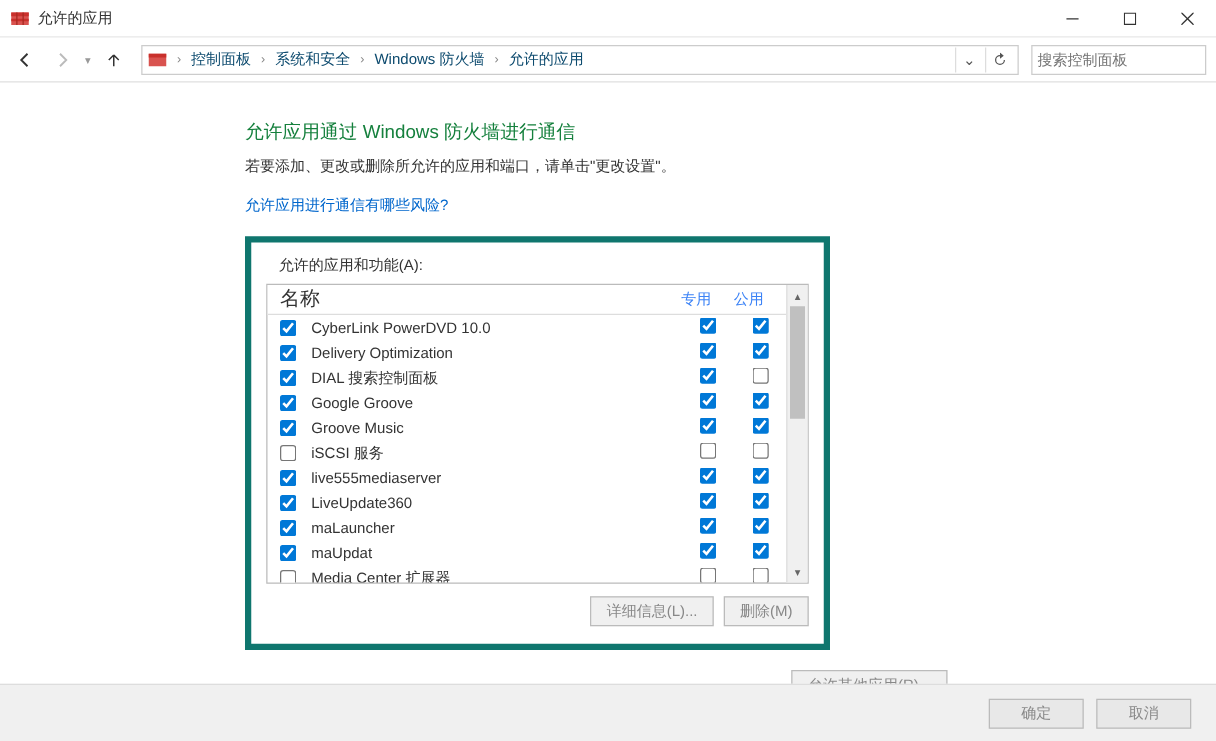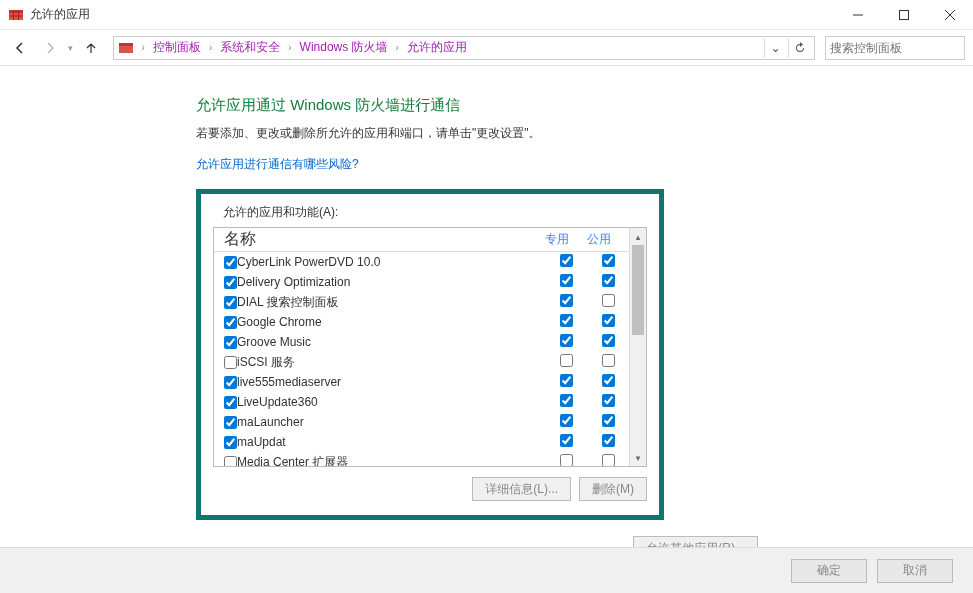--- a/index.html
+++ b/index.html
@@ -9,21 +9,21 @@
     .titlebar-title { font-size: 12px; color: #333; }
     .window-controls { position: absolute; right: 0; top: 0; display: flex; }
     .window-btn { width: 46px; height: 30px; display: flex; justify-content: center; align-items: center; cursor: pointer; }
     .toolbar { height: 36px; display: flex; align-items: center; padding: 0 8px; border-bottom: 1px solid #e0e0e0; gap: 6px; }
     .nav-btn { width: 24px; height: 24px; display: flex; justify-content: center; align-items: center; color: #333; cursor: pointer; }
     .nav-btn.disabled { color: #bbb; cursor: default; }
     .dropdown-arrow { color: #999; font-size: 9px; cursor: pointer; }
     .breadcrumb-bar { flex: 1; height: 24px; border: 1px solid #ccc; display: flex; align-items: center; padding: 0 4px; margin: 0 4px; background: #fff; }
     .breadcrumb-icon { width: 16px; height: 16px; display: inline-flex; justify-content: center; align-items: center; margin-right: 4px; }
     .breadcrumb-sep { color: #888; margin: 0 4px; font-size: 10px; }
-    .breadcrumb-item { color: #a21caf; cursor: pointer; padding: 2px 4px; }
+    .breadcrumb-item { color: #0c4a6e; cursor: pointer; padding: 2px 4px; }
     .bc-end { margin-left: auto; display: flex; gap: 2px; align-items: center; }
     .bc-end-btn { width: 22px; height: 20px; display: flex; justify-content: center; align-items: center; border-left: 1px solid #ddd; cursor: pointer; color: #555; }
     .search-box { width: 140px; height: 24px; border: 1px solid #ccc; display: flex; align-items: center; padding: 0 4px; background: #fff; }
     .search-box input { border: none; outline: none; flex: 1; font-size: 12px; color: #888; background: transparent; }
     .content { padding: 30px 0 0 196px; }
     .heading { color: #15803d; font-size: 15px; margin-bottom: 10px; font-weight: normal; }
     .subtext { color: #333; font-size: 12px; margin-bottom: 14px; }
     .link-row { display: flex; justify-content: space-between; align-items: center; width: 618px; margin-bottom: 16px; }
     .link { color: #0066cc; font-size: 12px; cursor: pointer; }
     .highlight-circle { border: 3px solid #c00; border-radius: 10px; padding: 3px 10px 3px 6px; display: inline-block; }
@@ -31,21 +31,21 @@
     .shield-icon { display: inline-flex; }
     .panel-label { font-size: 12px; color: #333; margin: 0 0 6px 10px; }
     .panel-wrap { border: 5px solid #0f766e; padding: 10px 12px 14px 12px; width: 468px; }
     .list-container { border: 1px solid #bbb; height: 240px; margin-top: 2px; display: flex; }
     .list { flex: 1; overflow: hidden; }
     .list-header { display: flex; border-bottom: 1px solid #ddd; background: #fff; height: 24px; align-items: center; }
     .col-name { flex: 1; padding-left: 10px; font-size: 16px; color: #333; }
     .col-c { width: 42px; font-size: 12px; color: #3b82f6; }
     .list-body { }
     .row { display: flex; height: 20px; align-items: center; }
-    .cell-name { flex: 1; padding-left: 10px; display: flex; align-items: center; gap: 0; font-size: 12px; color: #333; }
+    .cell-name { flex: 1; padding-left: 10px; display: flex; align-items: center; gap: 12px; font-size: 12px; color: #333; }
     .cell-c { width: 42px; text-align: center; }
     input[type=checkbox] { width: 13px; height: 13px; pointer-events: none; }
     input[type=checkbox].blue { accent-color: #0078d7; }
     input[type=checkbox].gray { accent-color: #999; }
     .scrollbar { width: 17px; background: #f0f0f0; border-left: 1px solid #ddd; display: flex; flex-direction: column; }
     .sb-btn { height: 17px; display: flex; justify-content: center; align-items: center; color: #666; font-size: 9px; cursor: pointer; }
     .sb-track { flex: 1; position: relative; }
     .sb-thumb { background: #c0c0c0; position: absolute; left: 2px; right: 2px; top: 0; height: 90px; cursor: pointer; }
     .panel-buttons { display: flex; justify-content: flex-end; gap: 8px; margin-top: 10px; }
     .panel-buttons button, .below button { height: 24px; padding: 2px 12px; background: #f0f0f0; border: 1px solid #bbb; font-size: 12px; color: #888; cursor: default; }
@@ -171,21 +171,21 @@
               <div class="cell-name">
                 <input type="checkbox" class="blue" checked="" style="">
                 <span>DIAL 搜索控制面板</span>
               </div>
               <div class="cell-c"><input type="checkbox" class="blue" checked="" style=""></div>
               <div class="cell-c"><input type="checkbox" class="gray" style=""></div>
             </div>
             <div class="row">
               <div class="cell-name">
                 <input type="checkbox" class="blue" checked="" style="">
-                <span>Google Chrome</span>
+                <span>Google Groove</span>
               </div>
               <div class="cell-c"><input type="checkbox" class="blue" checked="" style=""></div>
               <div class="cell-c"><input type="checkbox" class="blue" checked="" style=""></div>
             </div>
             <div class="row">
               <div class="cell-name">
                 <input type="checkbox" class="blue" checked="" style="">
                 <span>Groove Music</span>
               </div>
               <div class="cell-c"><input type="checkbox" class="blue" checked="" style=""></div>

